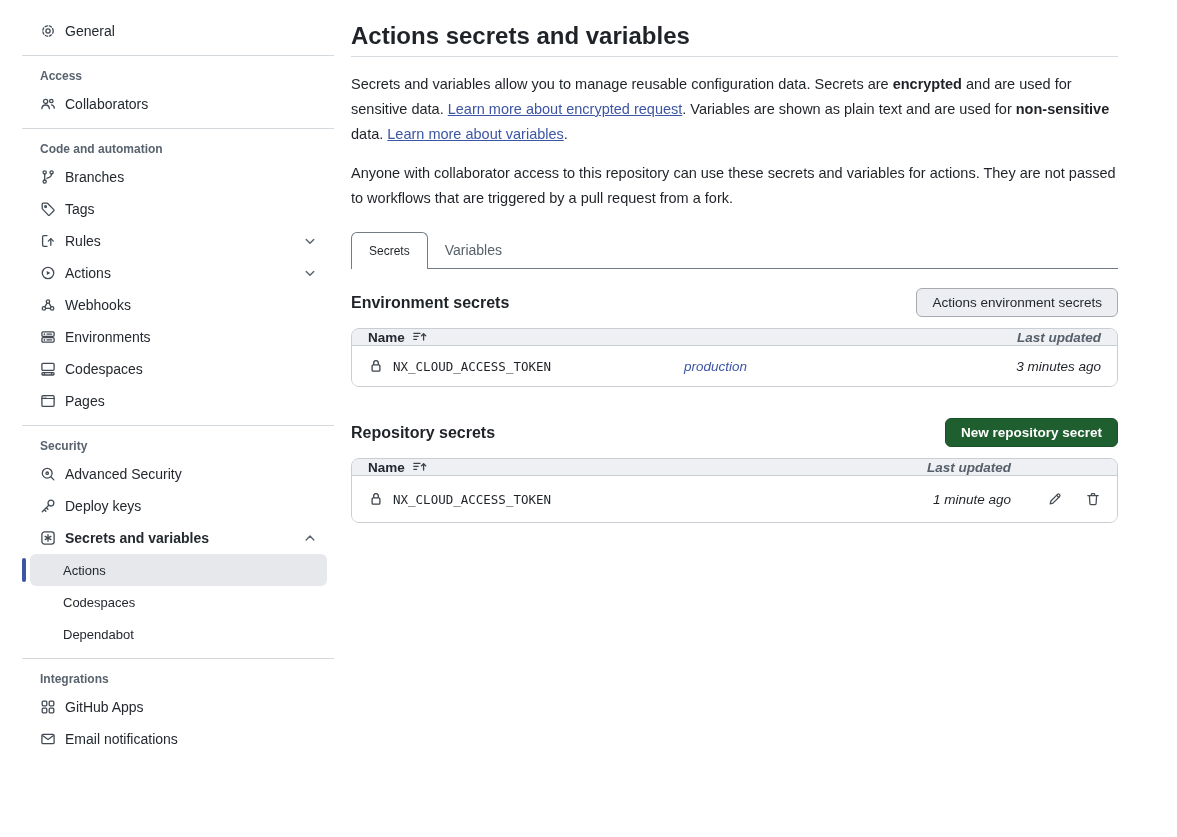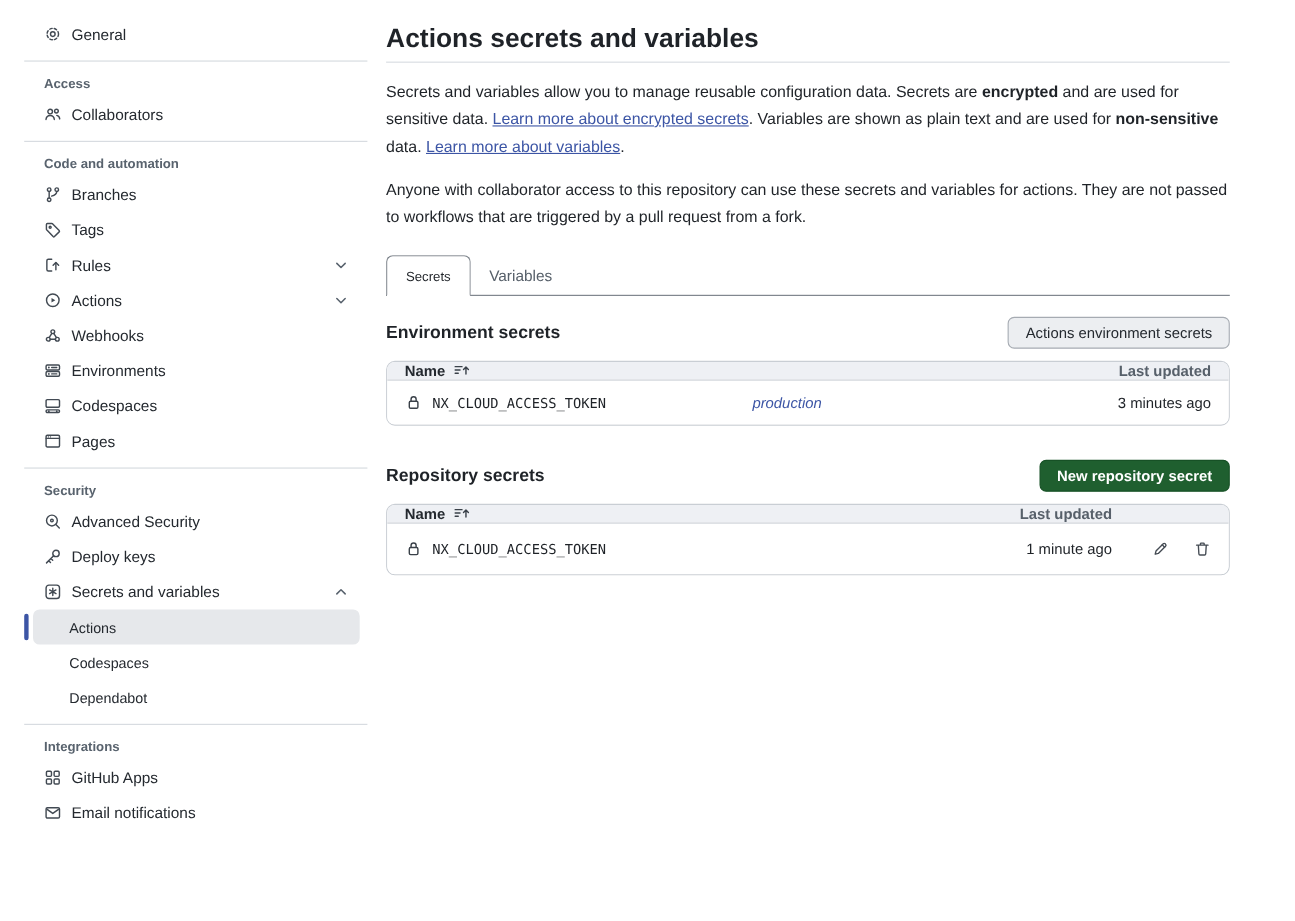--- a/index.html
+++ b/index.html
@@ -5,21 +5,21 @@
   * { box-sizing: border-box; margin: 0; padding: 0; }
   html, body { width: 1177px; height: 837px; background: #ffffff; overflow: hidden; }
   body { font-family: "Liberation Sans", sans-serif; color: #24292f; position: relative; }
 
   
   .sidebar { position: absolute; left: 0; top: 0; width: 335px; height: 591px; padding-top: 15px; }
   .nav-item { height: 32px; display: flex; align-items: center; padding-left: 40px; position: relative;
               font-size: 14px; color: #24292f; cursor: pointer; }
   .nav-item .nicon { width: 16px; height: 16px; margin-right: 9px; color: #424a53; flex: 0 0 16px; display: inline-flex; }
   .nav-item .nicon svg { width: 16px; height: 16px; }
-  .nav-item.bold .nlabel { font-weight: 400; }
+  .nav-item.bold .nlabel { font-weight: 700; }
   .chev { position: absolute; right: 17px; top: 8px; width: 16px; height: 16px; color: #59636e; }
   .chev svg { width: 16px; height: 16px; }
   .nav-divider { height: 1px; background: #d4d9de; margin: 8px 1px 8px 22px; }
   .nav-section-label { height: 24px; margin-top: 5px; display: flex; align-items: center; padding-left: 40px;
                        font-size: 12px; font-weight: 700; color: #59636e; }
   .nav-sub { height: 32px; margin: 0 8px 0 30px; padding-left: 33px; display: flex; align-items: center;
              border-radius: 6px; font-size: 13px; color: #24292f; position: relative; cursor: pointer; }
   .nav-sub.selected { background: #e6e8eb; }
   .nav-sub.selected::before { content: ""; position: absolute; left: -8px; top: 4px; width: 4px; height: 24px;
              border-radius: 2px; background: #3c55a5; }
@@ -57,21 +57,21 @@
   .thead { background: #eef0f4; height: 16px; display: grid; align-items: center; padding: 0 16px; }
   .trow  { border-top: 1px solid #c9ced4; display: grid; align-items: center; padding: 0 16px; background:#ffffff; }
   .env-grid  { grid-template-columns: 316px 1fr auto; }
   .repo-grid { grid-template-columns: 1fr max-content 90px; }
   .trow.env-grid { height: 41px; }
   .trow.repo-grid { height: 47px; }
   .col-name { display: flex; align-items: center; gap: 7px; font-size: 13.5px; font-weight: 700; color: #24292f; }
   .sort-icon { width: 16px; height: 16px; color: #3a4149; }
   .sort-icon svg { width: 16px; height: 16px; }
   .col-muted { font-size: 13.5px; font-weight: 600; color: #57606a; }
-  .right { text-align: left; justify-self: end; }
+  .right { text-align: left; justify-self: end; font-style: italic; }
   .secret-name { display: flex; align-items: center; gap: 9px; }
   .lock { width: 16px; height: 16px; color: #3a4149; }
   .lock svg { width: 16px; height: 16px; }
   .mono { font-family: "DejaVu Sans Mono", monospace; font-size: 12.5px; color: #1f2328; }
   .env-link { font-size: 13.5px; color: #3c55a5; cursor: pointer; font-style: italic; }
   .updated { font-size: 13.5px; color: #1f2328; }
   .row-actions { display: flex; justify-content: flex-end; align-items: center; gap: 22px; }
   .act-icon { width: 16px; height: 16px; color: #454c54; cursor: pointer; }
   .act-icon svg { width: 16px; height: 16px; }
 
@@ -283,21 +283,21 @@
   </div>
 
 </nav>
 
 <main class="main">
 
   <h1 class="page-title">Actions secrets and variables</h1>
   <div class="title-hr"></div>
 
   <div class="intro">
-    <p class="p1"><span>Secrets and variables allow you to manage reusable configuration data. Secrets are </span><b>encrypted</b><span> and are used for sensitive data. </span><a>Learn more about encrypted secrets</a><span>. Variables are shown as plain text and are used for </span><b>non-sensitive</b><span> data. </span><a>Learn more about variables</a><span>.</span></p>
+    <p class="p1"><span>Secrets and variables allow you to manage reusable configuration data. Secrets are </span><b>encrypted</b><span> and are used for sensitive data. </span><a>Learn more about encrypted request</a><span>. Variables are shown as plain text and are used for </span><b>non-sensitive</b><span> data. </span><a>Learn more about variables</a><span>.</span></p>
     <p class="p2">Anyone with collaborator access to this repository can use these secrets and variables for actions. They are not passed to workflows that are triggered by a pull request from a fork.</p>
   </div>
 
   <div class="tabbar">
     <div class="tab-active">Secrets</div>
     <div class="tab-plain">Variables</div>
   </div>
 
   <div class="sec-head env">
     <div class="sec-title">Environment secrets</div>

